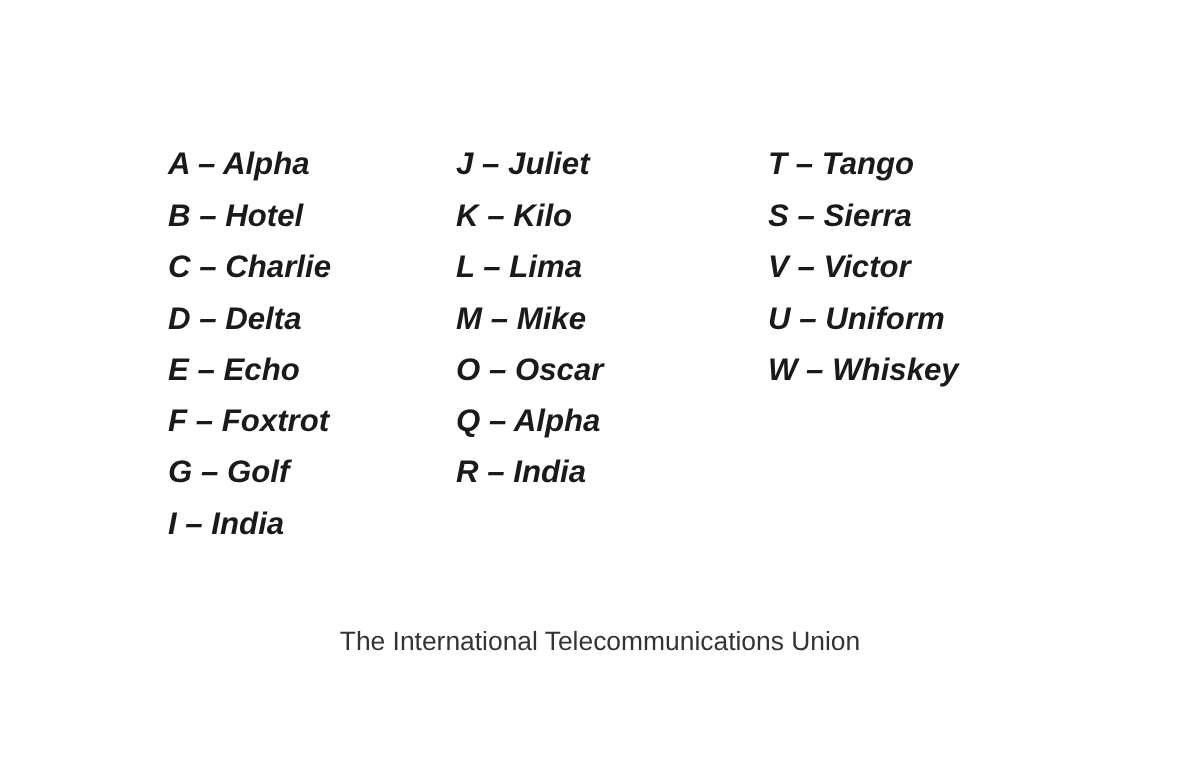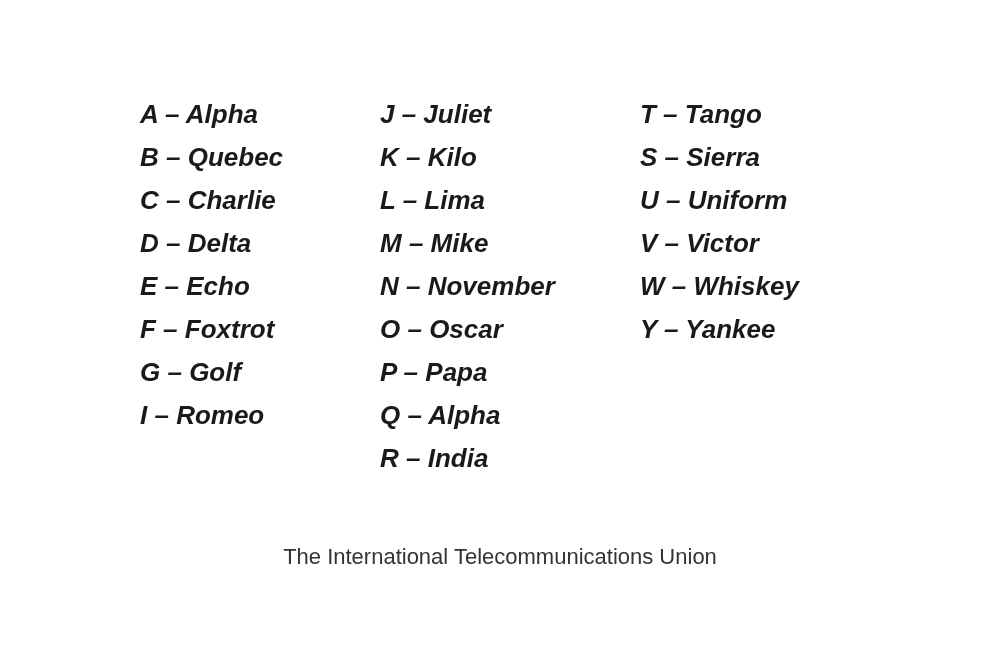--- a/index.html
+++ b/index.html
@@ -45,44 +45,41 @@
       color: #333333;
       line-height: 1.5;
     }
   </style>
 </head>
 <body>
 
 <div class="alphabet-grid">
   <div class="column" id="col1">
       <div class="alphabet-item">A – Alpha</div>
-      <div class="alphabet-item">B – Quebec</div>
+      <div class="alphabet-item">B – Hotel</div>
       <div class="alphabet-item">C – Charlie</div>
       <div class="alphabet-item">D – Delta</div>
       <div class="alphabet-item">E – Echo</div>
       <div class="alphabet-item">F – Foxtrot</div>
       <div class="alphabet-item">G – Golf</div>
-      <div class="alphabet-item">I – Romeo</div>
+      <div class="alphabet-item">I – India</div>
     </div>
   <div class="column" id="col2">
       <div class="alphabet-item">J – Juliet</div>
       <div class="alphabet-item">K – Kilo</div>
       <div class="alphabet-item">L – Lima</div>
       <div class="alphabet-item">M – Mike</div>
-      <div class="alphabet-item">N – November</div>
       <div class="alphabet-item">O – Oscar</div>
-      <div class="alphabet-item">P – Papa</div>
       <div class="alphabet-item">Q – Alpha</div>
       <div class="alphabet-item">R – India</div>
     </div>
   <div class="column" id="col3">
       <div class="alphabet-item">T – Tango</div>
       <div class="alphabet-item">S – Sierra</div>
+      <div class="alphabet-item">V – Victor</div>
       <div class="alphabet-item">U – Uniform</div>
-      <div class="alphabet-item">V – Victor</div>
       <div class="alphabet-item">W – Whiskey</div>
-      <div class="alphabet-item">Y – Yankee</div>
     </div>
 </div>
 
 <div class="subtitle">
   <div>The International Telecommunications Union</div>
 </div>
 
 </body></html>

